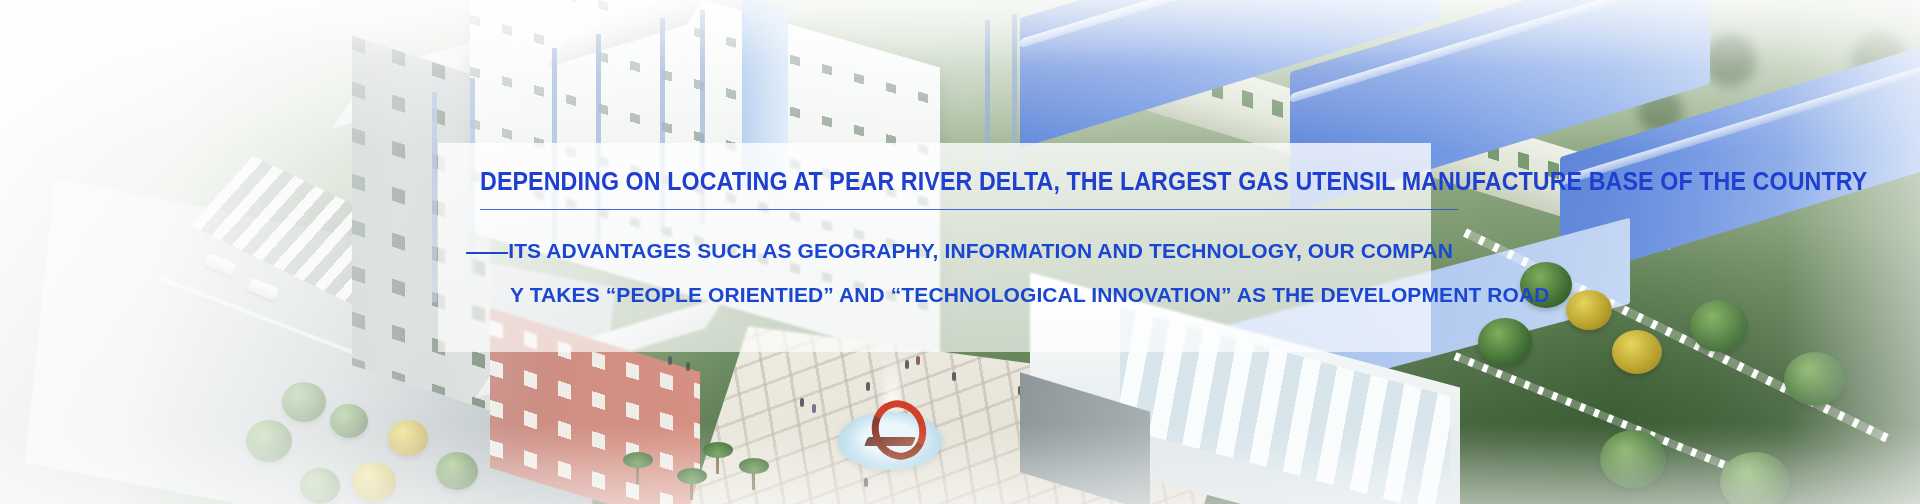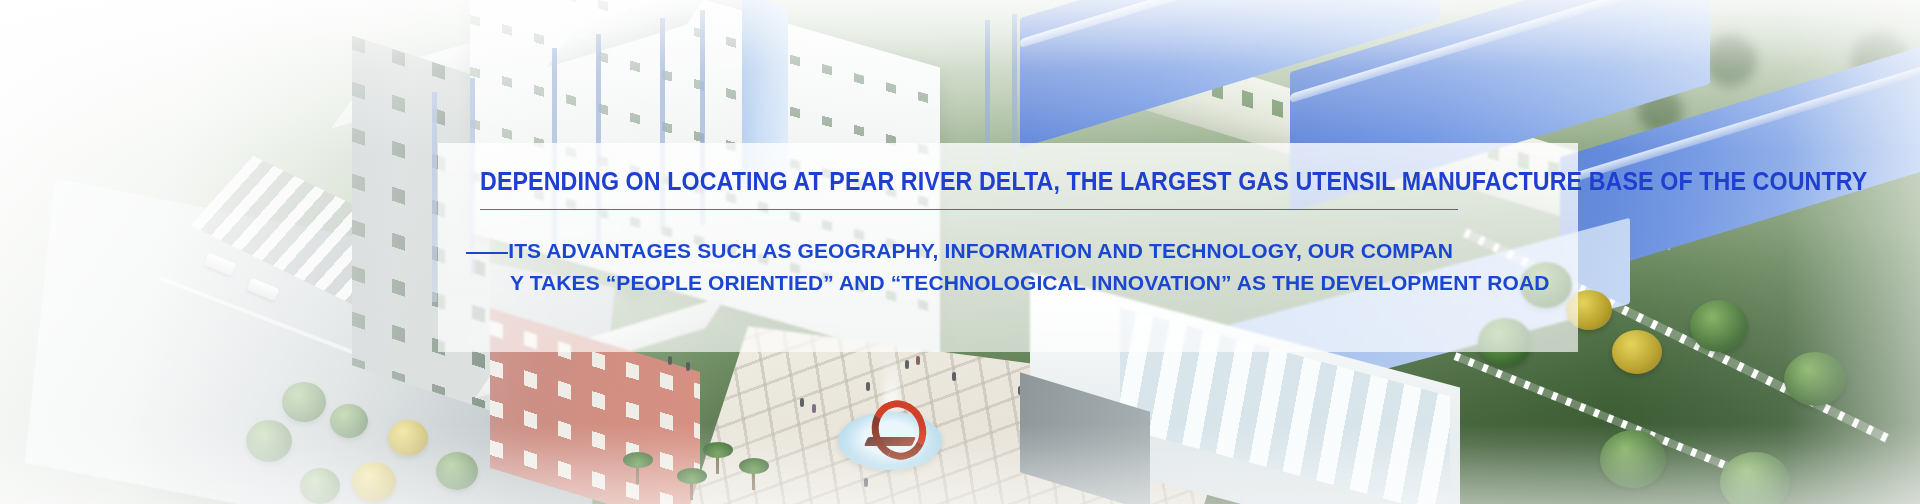--- a/index.html
+++ b/index.html
@@ -301,21 +301,21 @@
     position: absolute; width: 10px; height: 5px; opacity:.8;
     border-top: 2px solid #fff; border-radius: 50% 50% 0 0;
     transform: rotate(-10deg);
   }
 
   
   .overlay {
     position: absolute;
     left: 438px;
     top: 143px;
-    width: 1140px;
+    width: 993px;
     height: 209px;
     background: linear-gradient(180deg, rgba(255,255,255,.80) 0%, rgba(255,255,255,.70) 45%, rgba(255,255,255,.66) 100%);
     backdrop-filter: blur(1px);
   }
   .headline {
     position: absolute;
     left: 42px;
     top: 26px;
     width: 980px;
     color: #1f3fd0;
@@ -342,21 +342,21 @@
     left: 28px;
     color: #1a46d2;
     font-family: "Liberation Sans", sans-serif;
     font-weight: 700;
     font-size: 21px;
     line-height: 1;
     white-space: nowrap;
     letter-spacing: .1px;
   }
   .subline.l1 { top: 97px; }
-  .subline.l2 { top: 129px; left: 72px; }
+  .subline.l2 { top: 141px; left: 72px; }
 
   
   .vignette {
     position:absolute; inset:0; pointer-events:none;
     background:
       linear-gradient(180deg, rgba(255,255,255,.20) 0%, rgba(255,255,255,0) 12%),
       linear-gradient(0deg, rgba(255,255,255,.18) 0%, rgba(255,255,255,0) 12%);
   }
 </style>
 </head>

